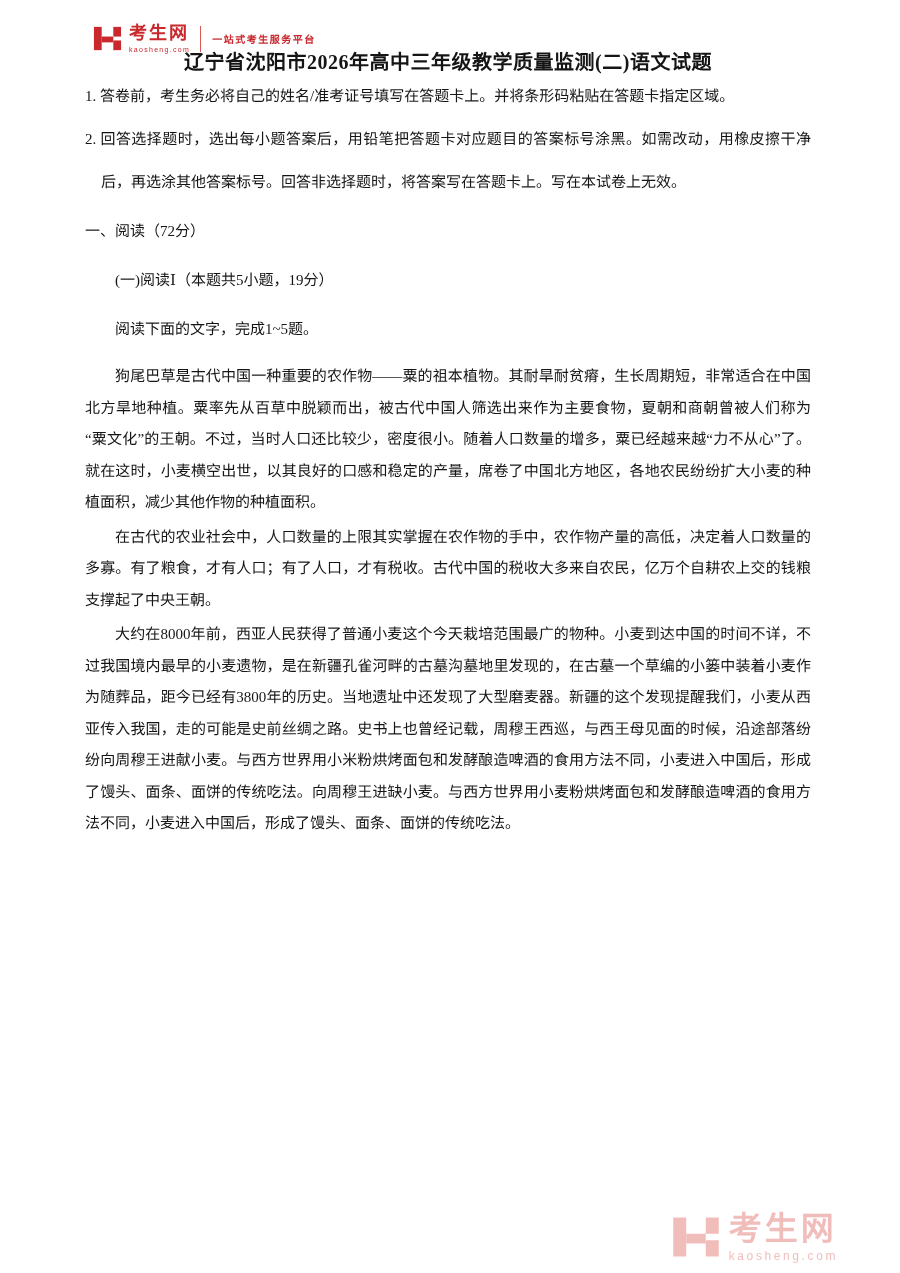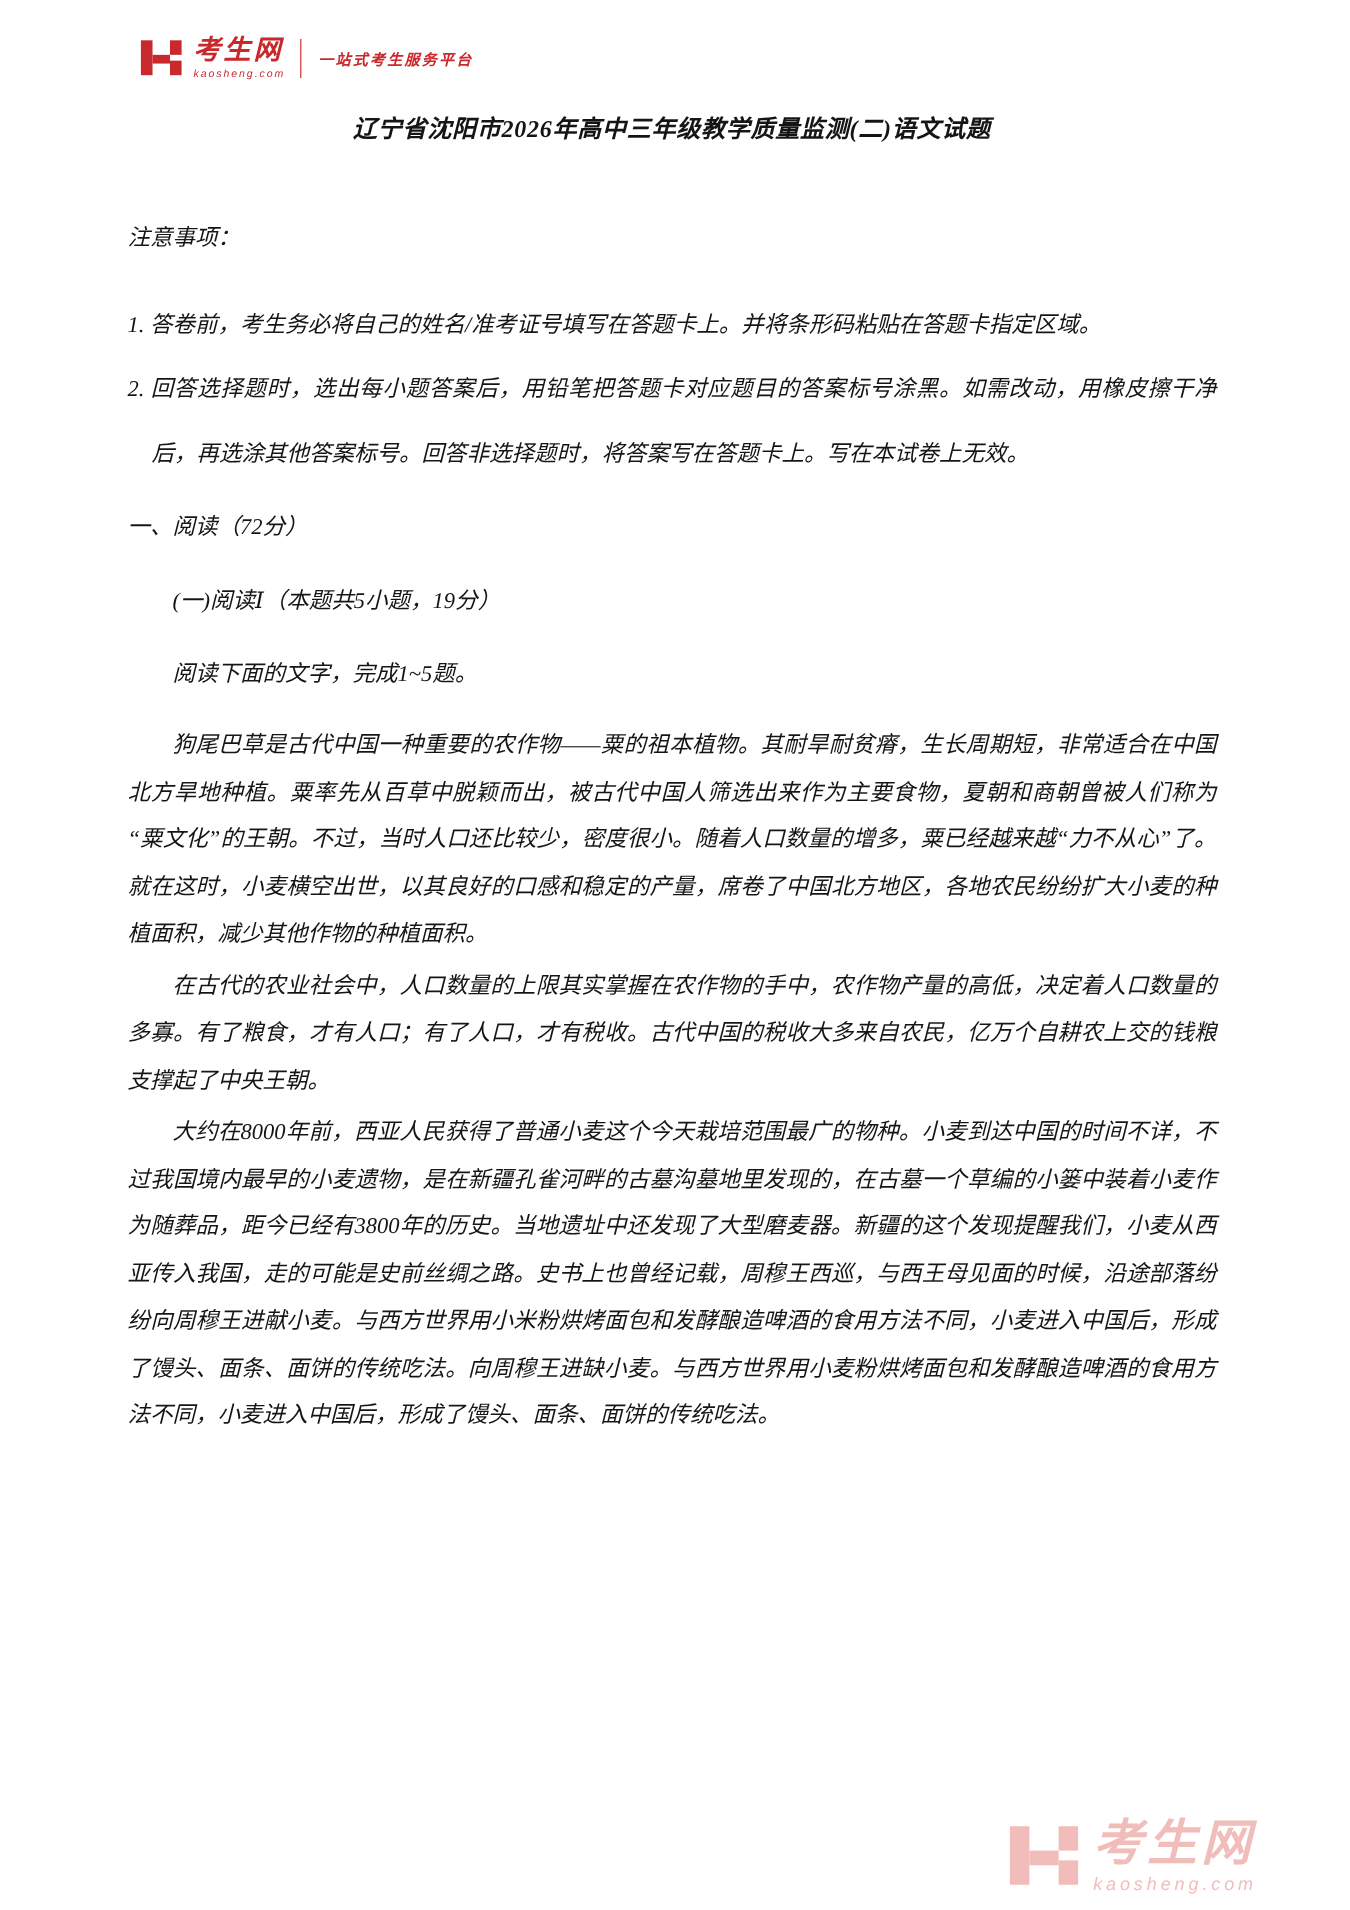--- a/index.html
+++ b/index.html
@@ -2,34 +2,34 @@
 <html lang="zh-CN"><head>
 <meta charset="utf-8">
 <style>
   html, body { margin: 0; padding: 0; }
   body {
     width: 900px; height: 1273px;
     background: #ffffff;
     color: #151515;
     font-family: "Liberation Serif", "DejaVu Serif", serif;
   }
-  .page { position: relative; width: 896px; height: 1273px; overflow: hidden; background:#fff;font-style:italic; }
+  .page { position: relative; width: 896px; height: 1273px; overflow: hidden; background:#fff; }
 
   
   .brand { position: absolute; top: 23px; left: 92px; display: flex; align-items: center; }
   .brand .icon { width: 31px; height: 31px; color: #c9282d; flex: 0 0 auto; }
   .icon svg { width: 100%; height: 100%; display: block; }
   .brand-col { margin-left: 6px; display: flex; flex-direction: column; justify-content: center; }
   .brand-name { font-family: "Liberation Sans", sans-serif; font-size: 18px; font-weight: bold; color: #c9282d; letter-spacing: 2px; line-height: 1.1; }
   .brand-domain { font-family: "Liberation Sans", sans-serif; font-size: 7px; color: #c9282d; letter-spacing: 1.3px; line-height: 1; margin-top: 2px; }
   .brand-divider { width: 1px; height: 26px; background: #d75a55; margin: 0 11px 0 10px; }
   .brand-tagline { font-family: "Liberation Sans", sans-serif; font-size: 10px; color: #c9282d; font-weight: bold; letter-spacing: 1.5px; }
 
   
-  .doc-title { margin: 0; padding-top: 72px; text-align: center; font-size: 16px; font-weight: bold; letter-spacing: 0.5px; }
+  .doc-title { margin: 0; padding-top: 46px; text-align: center; font-size: 20px; font-weight: bold; letter-spacing: 0.5px; }
   .content { margin: 0 85px; font-size: 15px; }
   .notice-heading { margin-top: 42px; line-height: 43px; }
   .notice { margin: 0; line-height: 43px; text-align: justify; padding-left: 16px; text-indent: -16px; }
   .section-heading { margin-top: 10px; line-height: 34px; }
   .sub-line { line-height: 34px; text-indent: 2em; }
   .para { margin: 3px 0 0 0; line-height: 31.5px; text-indent: 2em; text-align: justify; }
 
   
   .watermark { position: absolute; right: 58px; bottom: 10px; display: flex; align-items: center; color: #f1bdbb; }
   .watermark .icon { width: 52px; height: 52px; color: #f1bdbb; flex: 0 0 auto; }
@@ -55,21 +55,20 @@
       <span class="brand-name">考生网</span>
       <span class="brand-domain">kaosheng.com</span>
     </span>
     <span class="brand-divider"></span>
     <span class="brand-tagline">一站式考生服务平台</span>
   </div>
 
   <h1 class="doc-title">辽宁省沈阳市2026年高中三年级教学质量监测(二)语文试题</h1>
 
   <div class="content">
-    <p class="notice-heading">注意事项：</p>
 
     <p class="notice">1. 答卷前，考生务必将自己的姓名/准考证号填写在答题卡上。并将条形码粘贴在答题卡指定区域。</p>
     <p class="notice">2. 回答选择题时，选出每小题答案后，用铅笔把答题卡对应题目的答案标号涂黑。如需改动，用橡皮擦干净后，再选涂其他答案标号。回答非选择题时，将答案写在答题卡上。写在本试卷上无效。</p>
 
     <p class="section-heading">一、阅读（72分）</p>
     <p class="sub-line">(一)阅读Ⅰ（本题共5小题，19分）</p>
     <p class="sub-line">阅读下面的文字，完成1~5题。</p>
 
     <p class="para">狗尾巴草是古代中国一种重要的农作物——粟的祖本植物。其耐旱耐贫瘠，生长周期短，非常适合在中国北方旱地种植。粟率先从百草中脱颖而出，被古代中国人筛选出来作为主要食物，夏朝和商朝曾被人们称为“粟文化”的王朝。不过，当时人口还比较少，密度很小。随着人口数量的增多，粟已经越来越“力不从心”了。就在这时，小麦横空出世，以其良好的口感和稳定的产量，席卷了中国北方地区，各地农民纷纷扩大小麦的种植面积，减少其他作物的种植面积。</p>
     <p class="para">在古代的农业社会中，人口数量的上限其实掌握在农作物的手中，农作物产量的高低，决定着人口数量的多寡。有了粮食，才有人口；有了人口，才有税收。古代中国的税收大多来自农民，亿万个自耕农上交的钱粮支撑起了中央王朝。</p>

